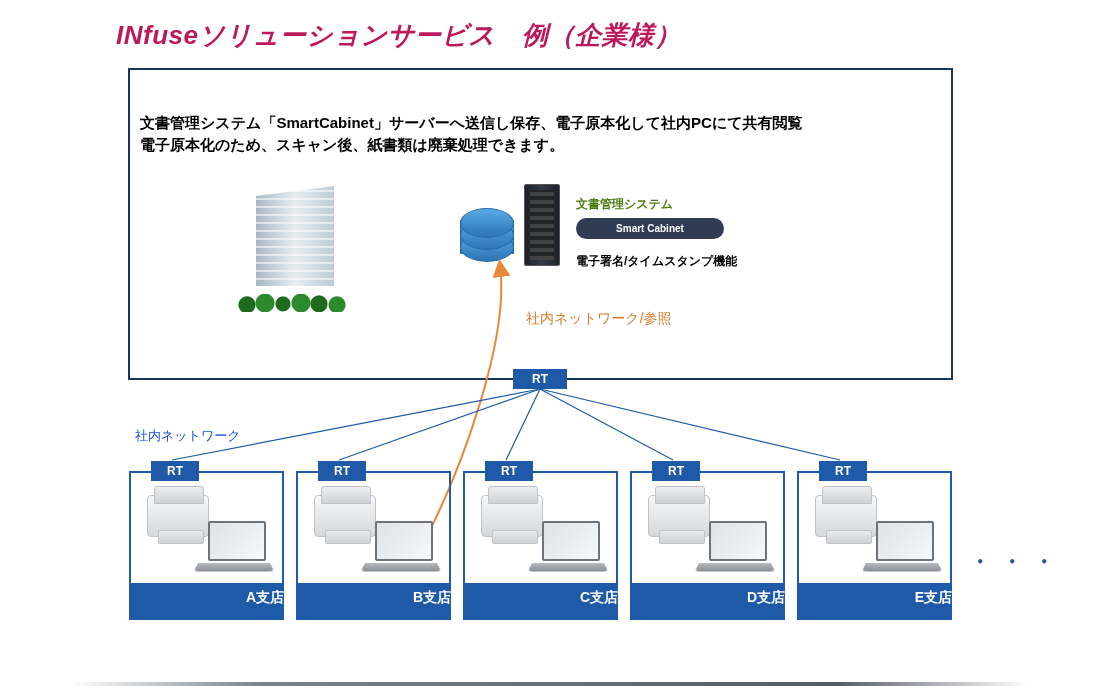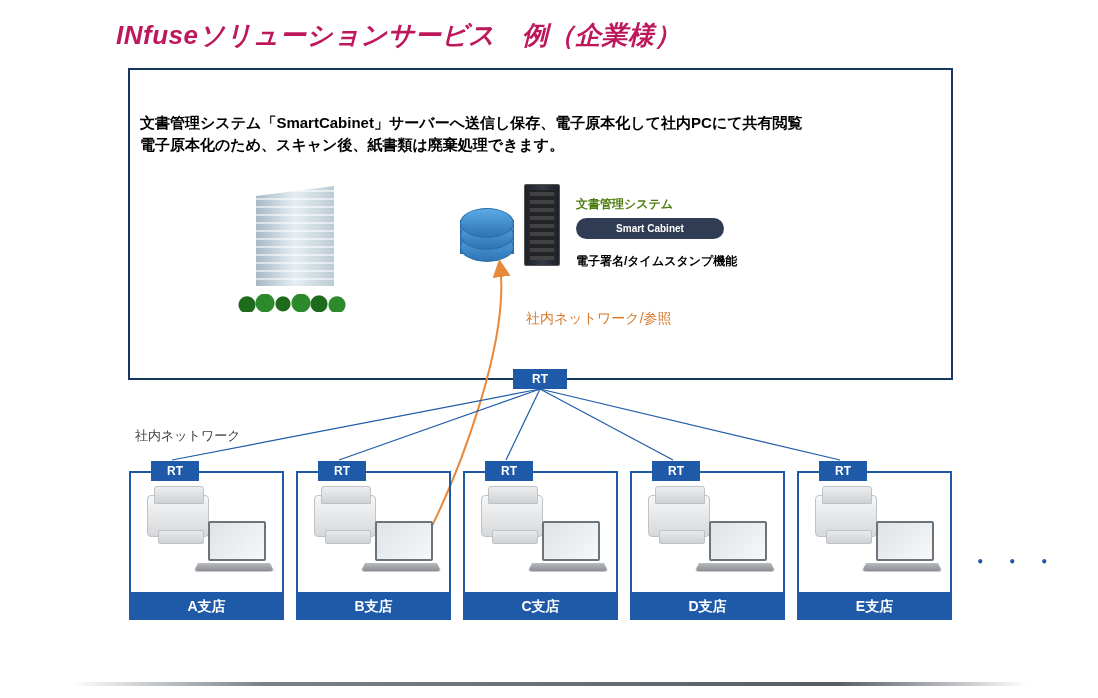--- a/index.html
+++ b/index.html
@@ -172,21 +172,21 @@
   }
   .rt-main { left:513px; top:369px; }
   
   .net-svg {
     position:absolute; left:0; top:0; width:1098px; height:698px;
     pointer-events:none;
   }
   .net-label {
     position:absolute;
     left:135px; top:427px;
-    font-size:13px; color:#404040;
+    font-size:13px; color:#1d4ed8;
   }
   
   .branch {
     position:absolute;
     top:471px;
     width:155px;
     height:149px;
     border:2px solid #1e5aa8;
     box-sizing:border-box;
   }
@@ -241,23 +241,23 @@
     width:72px; height:10px;
     background:linear-gradient(180deg,#b9bdc1,#888c90);
     border-radius:0 0 4px 4px;
     transform:perspective(60px) rotateX(40deg);
     transform-origin:top;
     margin-top:2px;
   }
   .branch .name{
     position:absolute;
     left:-2px; right:-2px; bottom:-2px;
-    height:28px; line-height:28px;
+    height:37px; line-height:28px;
     background:#1e5aa8; color:#fff;
-    text-align:center; font-size:14px; font-weight:700;
+    text-align:right; font-size:14px; font-weight:700;
   }
   .b0{left:129px;}
   .b1{left:296px;}
   .b2{left:463px;}
   .b3{left:630px;}
   .b4{left:797px;}
   
   .dots{
     position:absolute;
     left:969px; top:547px;

